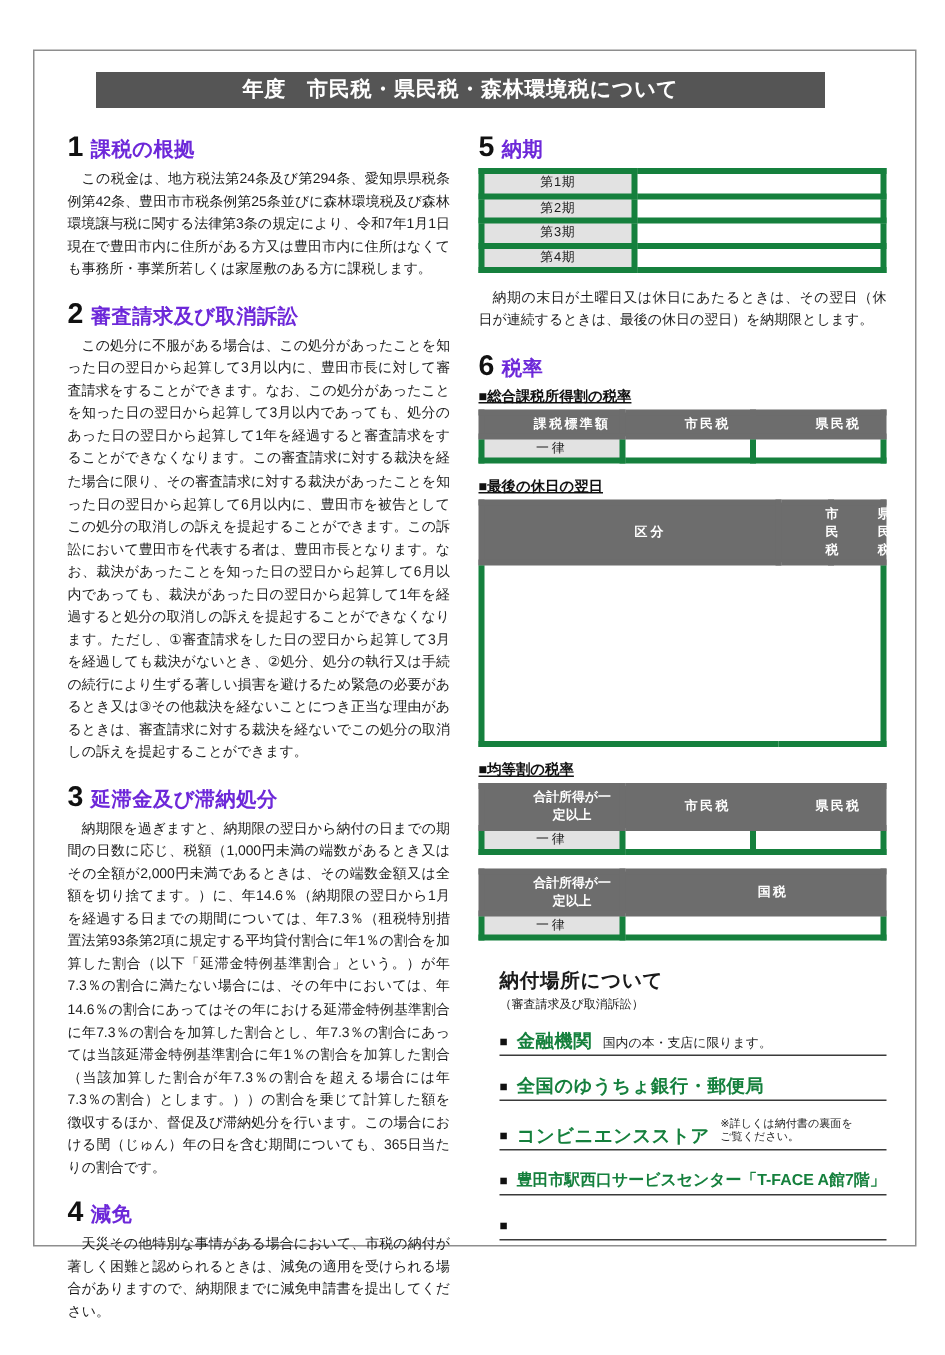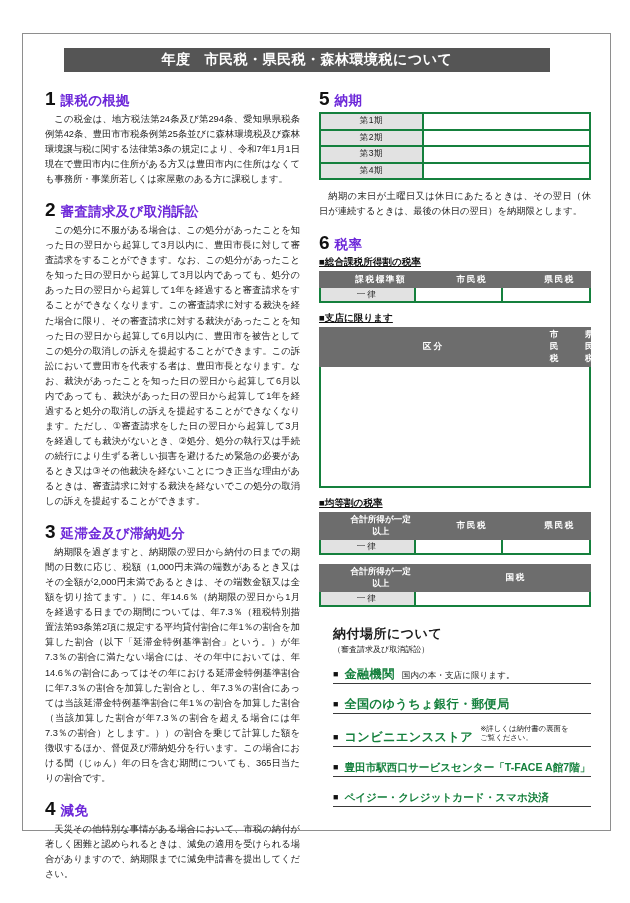--- a/index.html
+++ b/index.html
@@ -100,21 +100,21 @@
 
   
   table.tbl {
     border-collapse: collapse;
     width: 100%;
     table-layout: fixed;
     margin-bottom: 9px;
     background: #fff;
   }
   table.tbl th, table.tbl td {
-    border: 2px solid #15803d;
+    border: 4px solid #15803d;
     height: 15px;
     padding: 0 2px;
     font-size: 8.6px;
     font-weight: normal;
     text-align: center;
     vertical-align: middle;
     box-sizing: border-box;
   }
   table.tbl th {
     background: #6d6d6d;
@@ -283,21 +283,21 @@
       </thead>
       <tbody>
         <tr>
           <td class="lbl">一律</td>
           <td class="blank"></td>
           <td class="blank"></td>
         </tr>
       </tbody>
     </table>
 
-    <div class="sub-head">■支店に限ります</div>
+    <div class="sub-head">■最後の休日の翌日</div>
     <table class="tbl bunri">
       <colgroup>
           <col style="width:74%">
           <col style="width:13%">
           <col style="width:13%">
         </colgroup>
       <thead>
         <tr>
           <th class="wide">区分</th>
           <th>市民税</th>
@@ -375,18 +375,17 @@
 ご覧ください。</span>
       </div>
 
       <div class="pay-item">
         <span class="pay-bullet">■</span>
         <span class="pay-label small">豊田市駅西口サービスセンター「T-FACE A館7階」</span>
       </div>
 
       <div class="pay-item">
         <span class="pay-bullet">■</span>
-        <span class="pay-label small">ペイジー・クレジットカード・スマホ決済</span>
       </div>
     </div>
 
   </div>
 </div>
 
 </body></html>

